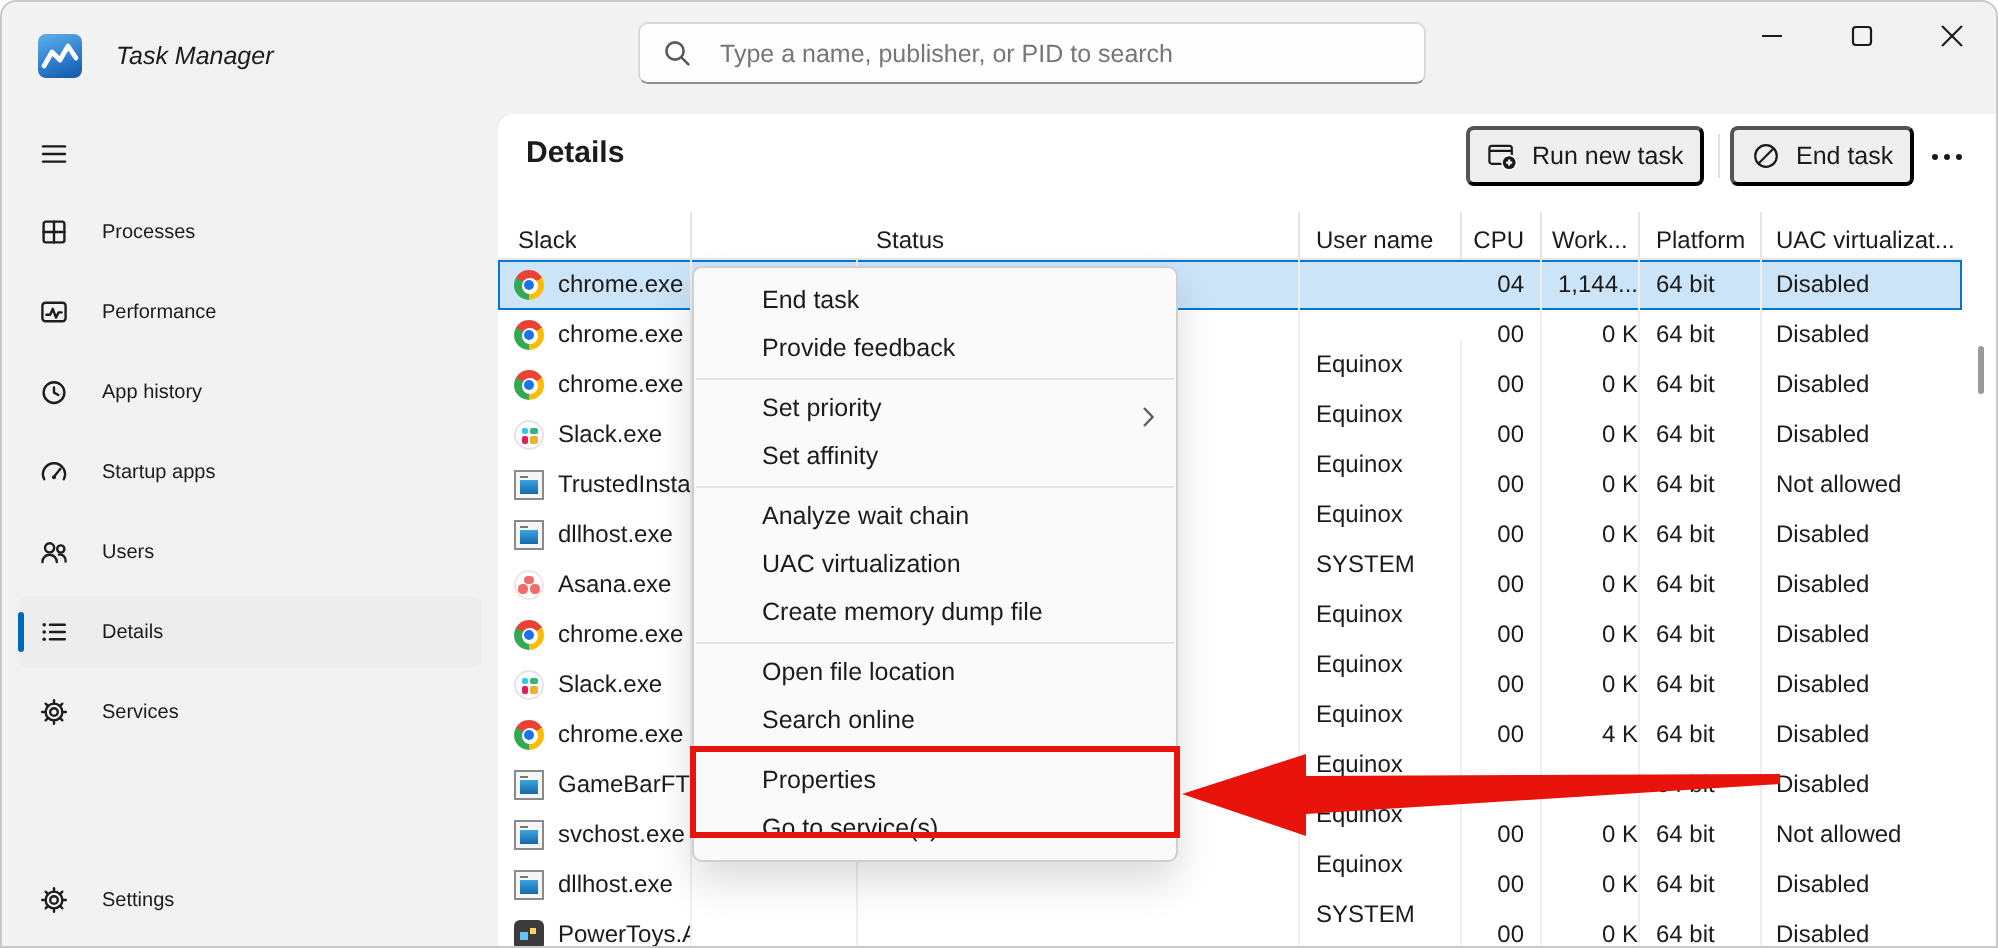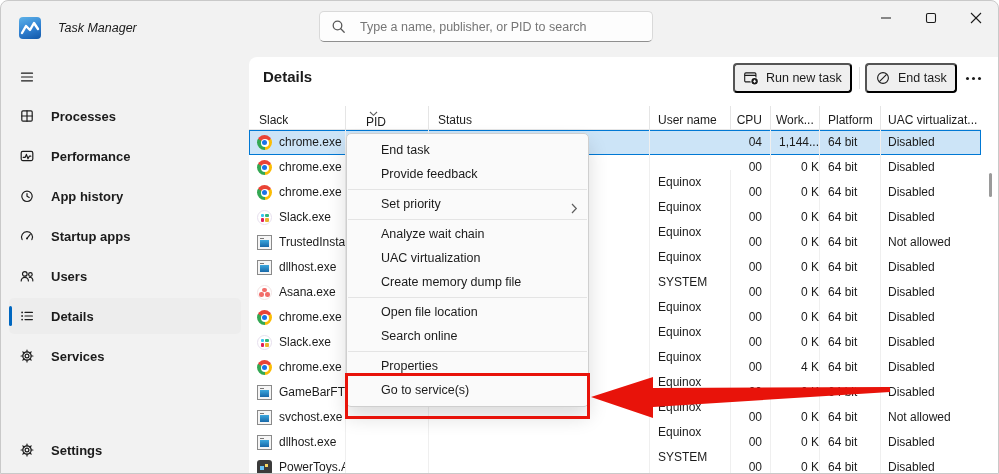--- a/index.html
+++ b/index.html
@@ -7,35 +7,35 @@
   #window {
     position:relative; width:999px; height:474px; overflow:hidden;
     background:#f2f2f2; border:1px solid #c9c9c9; border-radius:8px 8px 0 0;
     color:#1b1b1b;
   }
   
   .app-icon { position:absolute; left:18px; top:16px; width:22px; height:22px; border-radius:4px;
     background:linear-gradient(160deg,#5db2e8 0%,#2f7fd0 55%,#1257a8 100%); overflow:hidden; }
   .app-icon svg { position:absolute; left:0; top:0; }
   .app-title { position:absolute; left:57px; top:20px; font-size:12.5px; color:#1b1b1b;font-style:italic; }
-  .searchbox { position:absolute; left:318px; top:10px; width:334px; height:31px;
+  .searchbox { position:absolute; left:318px; top:10px; width:394px; height:31px;
     background:#fdfdfd; border:1px solid #d9d9d9; border-bottom-color:#8f8f8f; border-radius:5px; }
   .searchbox .mag { position:absolute; left:11px; top:7px; }
   .searchbox input { position:absolute; left:40px; top:1px; width:285px; height:27px; border:none; outline:none;
     background:transparent; font-family:"Liberation Sans",sans-serif; font-size:12.5px; color:#1b1b1b; }
   .searchbox input::placeholder { color:#767676; }
   .winbtn { position:absolute; top:4px; width:30px; height:26px; display:flex; align-items:center; justify-content:center;
     background:transparent; border:none; cursor:default; }
   #btn-min { left:870px; } #btn-max { left:915px; } #btn-close { left:960px; }
   
   .hamburger { position:absolute; left:12px; top:62px; width:28px; height:28px; display:flex; align-items:center; justify-content:center; border-radius:4px; }
   #sidebar-nav { position:absolute; left:8px; top:97px; width:232px; }
   .nav-item { position:relative; height:36px; margin-bottom:4px; border-radius:5px; display:flex; align-items:center; cursor:default; }
   .nav-item .nav-icon { position:absolute; left:10px; top:10px; width:16px; height:16px; }
-  .nav-item .nav-label { position:absolute; left:42px; font-size:13px; color:#1b1b1b; white-space:nowrap;font-weight:bold; }
+  .nav-item .nav-label { position:absolute; left:42px; font-size:10px; color:#1b1b1b; white-space:nowrap; }
   .nav-item.selected { background:#ededed; }
   .nav-item.selected::before { content:""; position:absolute; left:0; top:8px; width:3px; height:20px; border-radius:3px; background:var(--accent,#0067c0); }
   #settings-item { position:absolute; left:8px; top:431px; width:232px; }
   
   #panel { position:absolute; left:248px; top:56px; width:751px; height:418px; background:#ffffff; border-radius:8px 0 0 0; }
   .page-title { position:absolute; left:14px; top:11px; font-size:15px; font-weight:bold; }
   .tbtn { position:absolute; top:6px; height:30px; display:flex; align-items:center; gap:7px; padding:0 8px; border-radius:4px; font-size:12.5px; color:#1b1b1b; white-space:nowrap; }
   #btn-run { left:484px; } #btn-end { left:616px; }
   .tb-divider { position:absolute; left:610px; top:10px; width:1px; height:22px; background:#e1e1e1; }
   #btn-more { position:absolute; left:706px; top:8px; width:36px; height:26px; display:flex; align-items:center; justify-content:center; gap:3px; border-radius:4px; }
@@ -271,26 +271,20 @@
     <button id="btn-more" style="border:none;background:transparent;">
       <i></i>
         <i></i>
         <i></i>
     </button>
 
     <div id="thead">
         <div class="hcell h-name">
           <span>Slack</span>
         </div>
-        <div class="hcell h-pid">
-          <span>PID</span>
-          <span class="sortchev"><svg width="9" height="6" viewBox="0 0 9 6">
-              <polyline points="1,1 4.5,4.3 8,1" fill="none" stroke="#5f5f5f" stroke-width="1.1"></polyline>
-            </svg></span>
-        </div>
         <div class="hcell h-status">
           <span>Status</span>
         </div>
         <div class="hcell h-user">
           <span>User name</span>
         </div>
         <div class="hcell h-cpu">
           <span>CPU</span>
         </div>
         <div class="hcell h-work">
@@ -485,20 +479,21 @@
     <div id="vscroll"></div>
   </div>
 
   <div id="context-menu">
       <div class="menu-item"><span>End task</span></div>
       <div class="menu-item"><span>Provide feedback</span></div>
       <div class="menu-sep"></div>
       <div class="menu-item"><span>Set priority</span><span class="chev"><svg width="7" height="11" viewBox="0 0 7 11">
             <polyline points="1,1 5.3,5.5 1,10" fill="none" stroke="#5f5f5f" stroke-width="1.2"></polyline>
           </svg></span></div>
+      <div class="menu-item"><span>Set affinity</span></div>
       <div class="menu-sep"></div>
       <div class="menu-item"><span>Analyze wait chain</span></div>
       <div class="menu-item"><span>UAC virtualization</span></div>
       <div class="menu-item"><span>Create memory dump file</span></div>
       <div class="menu-sep"></div>
       <div class="menu-item"><span>Open file location</span></div>
       <div class="menu-item"><span>Search online</span></div>
       <div class="menu-sep"></div>
       <div class="menu-item"><span>Properties</span></div>
       <div class="menu-item"><span>Go to service(s)</span></div>

